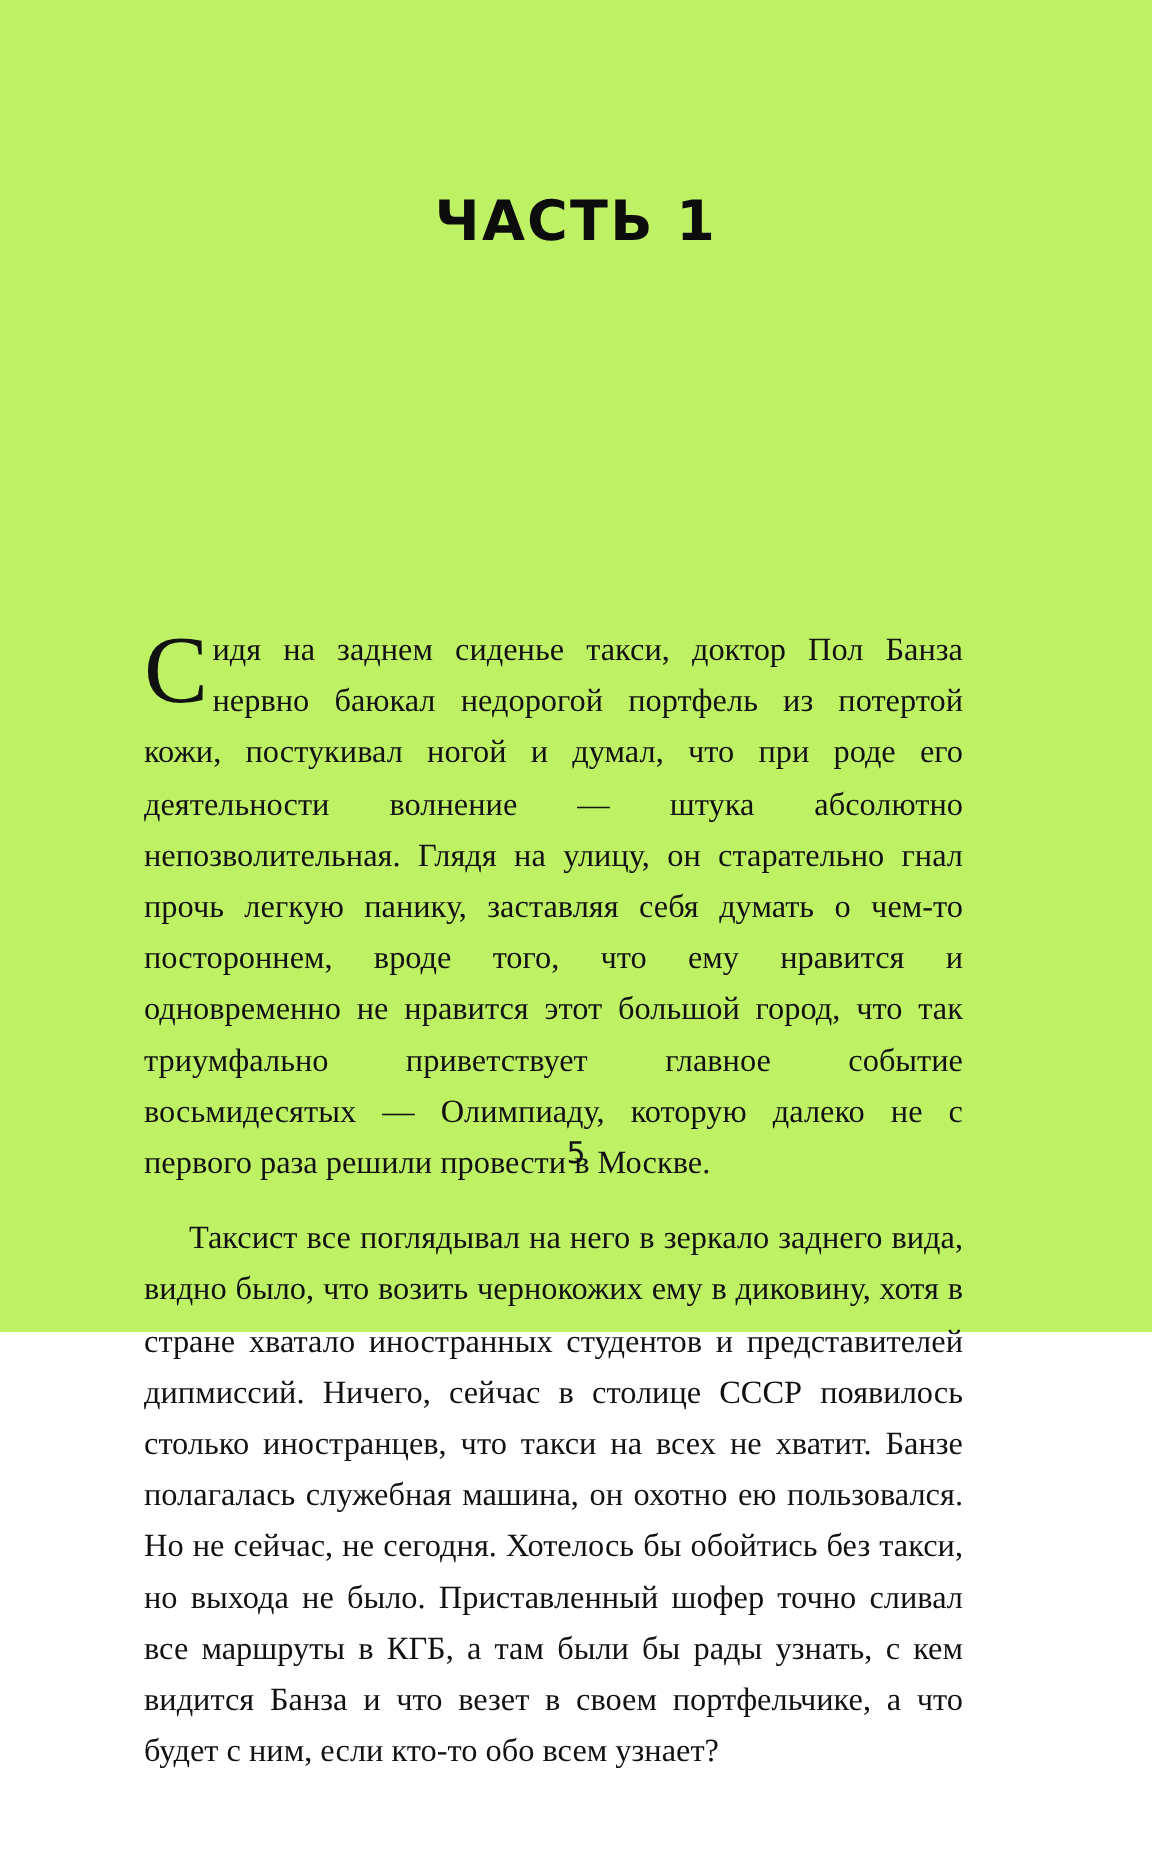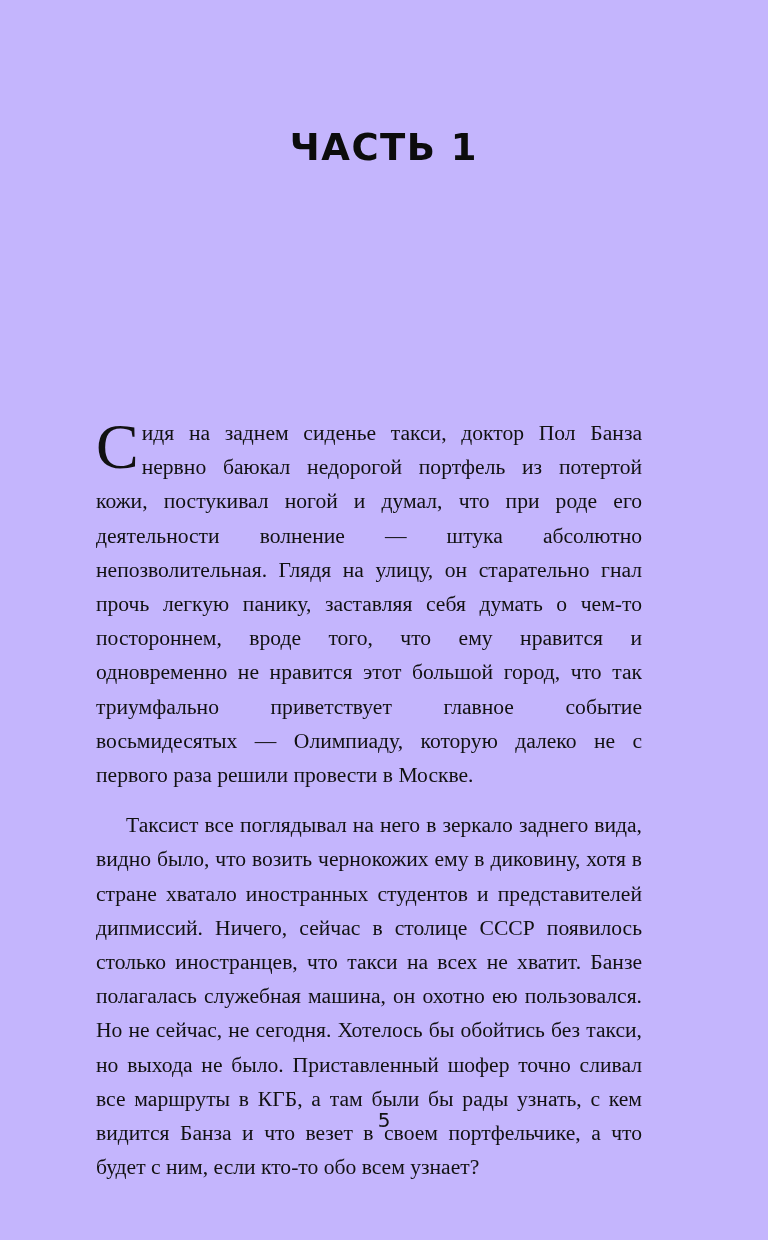--- a/index.html
+++ b/index.html
@@ -11,24 +11,24 @@
     width: 768px;
     height: 1240px;
     position: relative;
     font-family: "Liberation Serif", serif;
     color: #111111;
     overflow: hidden;
   }
 
   .page {
     width: 768px;
-    height: 1240px;
+    height: 888px;
     box-sizing: border-box;
     position: relative;
-    background: #c4b5fd;
+    background: #bef264;
   }
 
   .part-block {
     text-align: center;
     padding-top: 128px;
   }
 
   .part-title {
     font-family: "DejaVu Sans", sans-serif;
     font-size: 37px;

